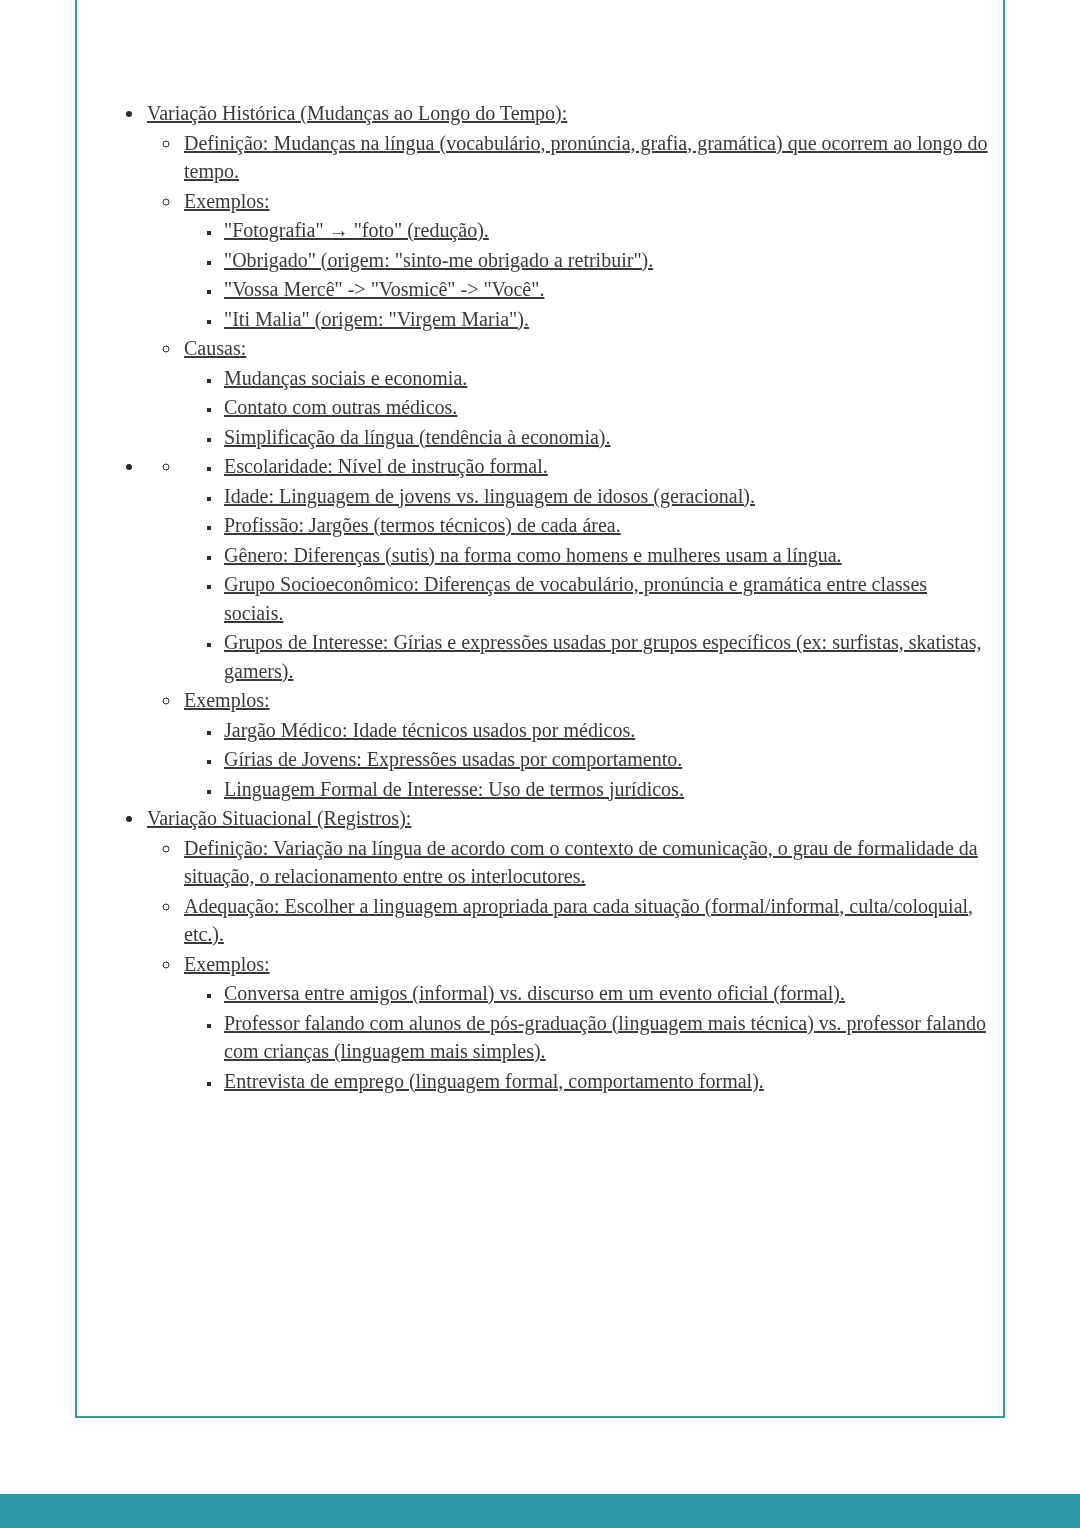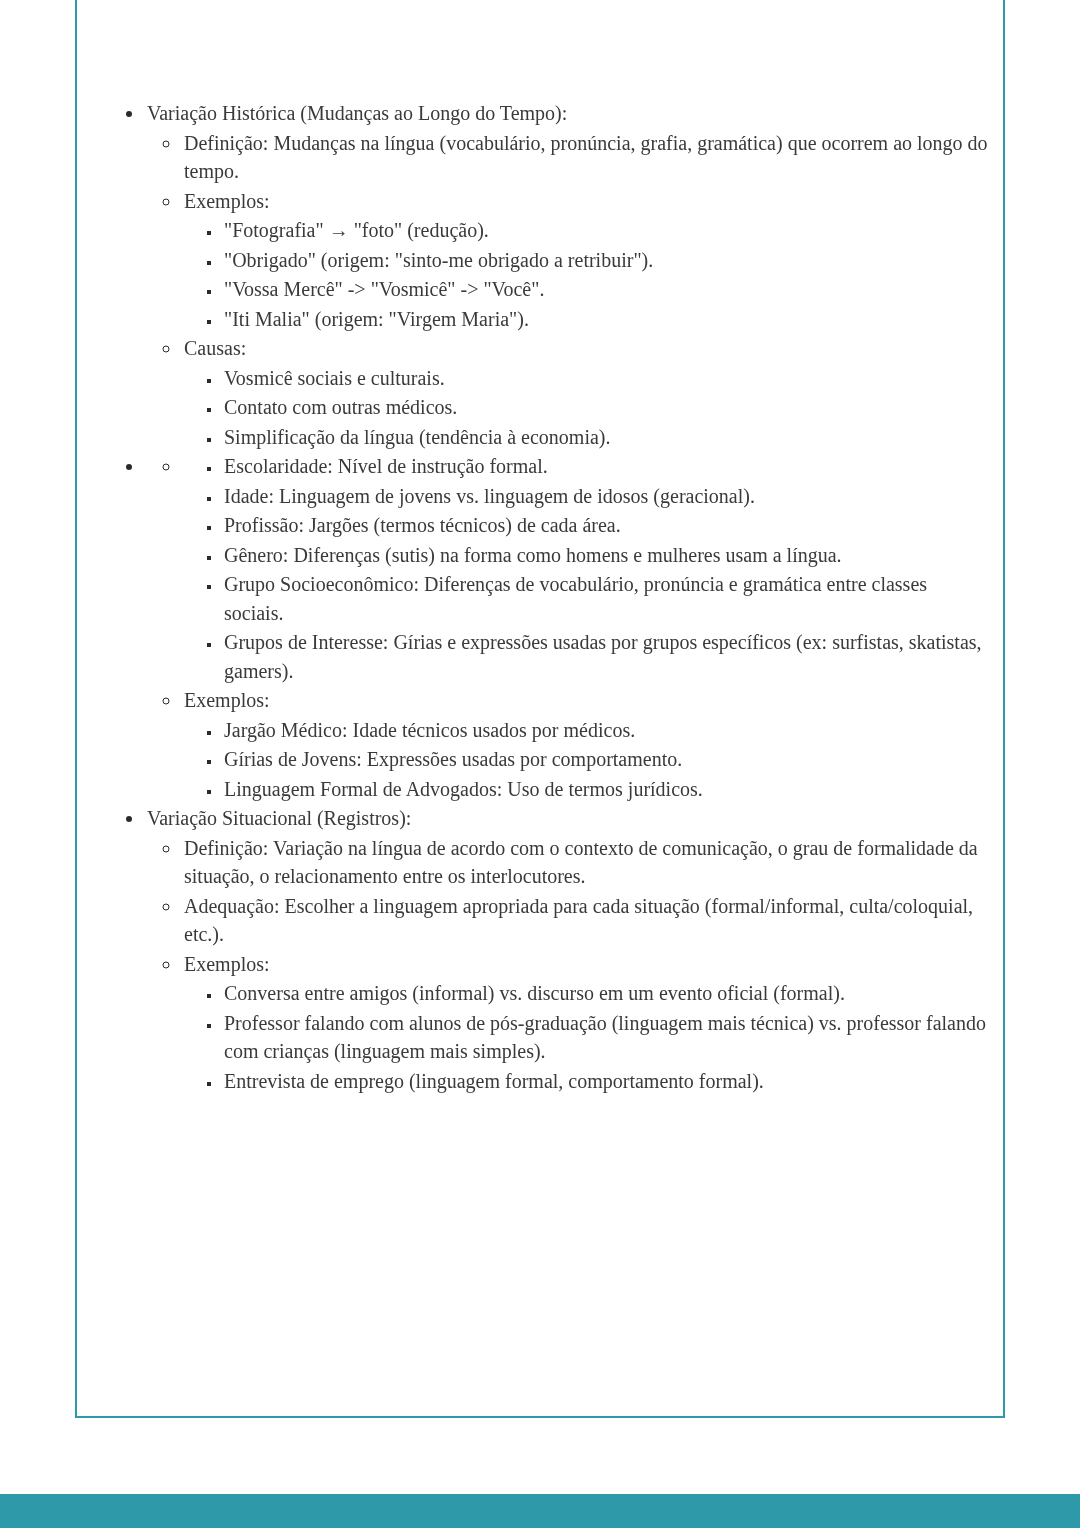--- a/index.html
+++ b/index.html
@@ -32,21 +32,21 @@
     top: 98px;
     width: 890px;
     color: #3a3a3a;
     font-size: 20px;
     line-height: 28.5px;
   }
   .content ul {
     margin: 0;
     padding: 0;
   }
-  ul.lvl1 { list-style-type: disc;   padding-left: 46px; }
+  ul.lvl1 { list-style-type: disc;   padding-left: 46px; text-decoration: underline; }
   ul.lvl2 { list-style-type: circle; padding-left: 35px; }
   ul.lvl3 { list-style-type: square; padding-left: 38px; }
   ul.lvl3 li::marker { font-size: 15px; }
   .content li {
     margin: 1px 0;
     padding-left: 2px;
   }
   .content li::marker {
     color: #2b2b2b;
   }
@@ -69,38 +69,38 @@
         <ul class="lvl1">
           <li><span>Variação Histórica (Mudanças ao Longo do Tempo):</span><ul class="lvl2">
               <li><span>Definição: Mudanças na língua (vocabulário, pronúncia, grafia, gramática) que ocorrem ao longo do tempo.</span></li>
               <li><span>Exemplos:</span><ul class="lvl3">
                   <li><span>"Fotografia" → "foto" (redução).</span></li>
                   <li><span>"Obrigado" (origem: "sinto-me obrigado a retribuir").</span></li>
                   <li><span>"Vossa Mercê" -&gt; "Vosmicê" -&gt; "Você".</span></li>
                   <li><span>"Iti Malia" (origem: "Virgem Maria").</span></li>
                 </ul></li>
               <li><span>Causas:</span><ul class="lvl3">
-                  <li><span>Vosmicê sociais e culturais.</span></li>
+                  <li><span>Mudanças sociais e economia.</span></li>
                   <li><span>Contato com outras médicos.</span></li>
                   <li><span>Simplificação da língua (tendência à economia).</span></li>
                 </ul></li>
             </ul></li>
           <li><ul class="lvl2">
               <li><ul class="lvl3">
                   <li><span>Escolaridade: Nível de instrução formal.</span></li>
                   <li><span>Idade: Linguagem de jovens vs. linguagem de idosos (geracional).</span></li>
                   <li><span>Profissão: Jargões (termos técnicos) de cada área.</span></li>
                   <li><span>Gênero: Diferenças (sutis) na forma como homens e mulheres usam a língua.</span></li>
                   <li><span>Grupo Socioeconômico: Diferenças de vocabulário, pronúncia e gramática entre classes sociais.</span></li>
                   <li><span>Grupos de Interesse: Gírias e expressões usadas por grupos específicos (ex: surfistas, skatistas, gamers).</span></li>
                 </ul></li>
               <li><span>Exemplos:</span><ul class="lvl3">
                   <li><span>Jargão Médico: Idade técnicos usados por médicos.</span></li>
                   <li><span>Gírias de Jovens: Expressões usadas por comportamento.</span></li>
-                  <li><span>Linguagem Formal de Advogados: Uso de termos jurídicos.</span></li>
+                  <li><span>Linguagem Formal de Interesse: Uso de termos jurídicos.</span></li>
                 </ul></li>
             </ul></li>
           <li><span>Variação Situacional (Registros):</span><ul class="lvl2">
               <li><span>Definição: Variação na língua de acordo com o contexto de comunicação, o grau de formalidade da situação, o relacionamento entre os interlocutores.</span></li>
               <li><span>Adequação: Escolher a linguagem apropriada para cada situação (formal/informal, culta/coloquial, etc.).</span></li>
               <li><span>Exemplos:</span><ul class="lvl3">
                   <li><span>Conversa entre amigos (informal) vs. discurso em um evento oficial (formal).</span></li>
                   <li><span>Professor falando com alunos de pós-graduação (linguagem mais técnica) vs. professor falando com crianças (linguagem mais simples).</span></li>
                   <li><span>Entrevista de emprego (linguagem formal, comportamento formal).</span></li>
                 </ul></li>

